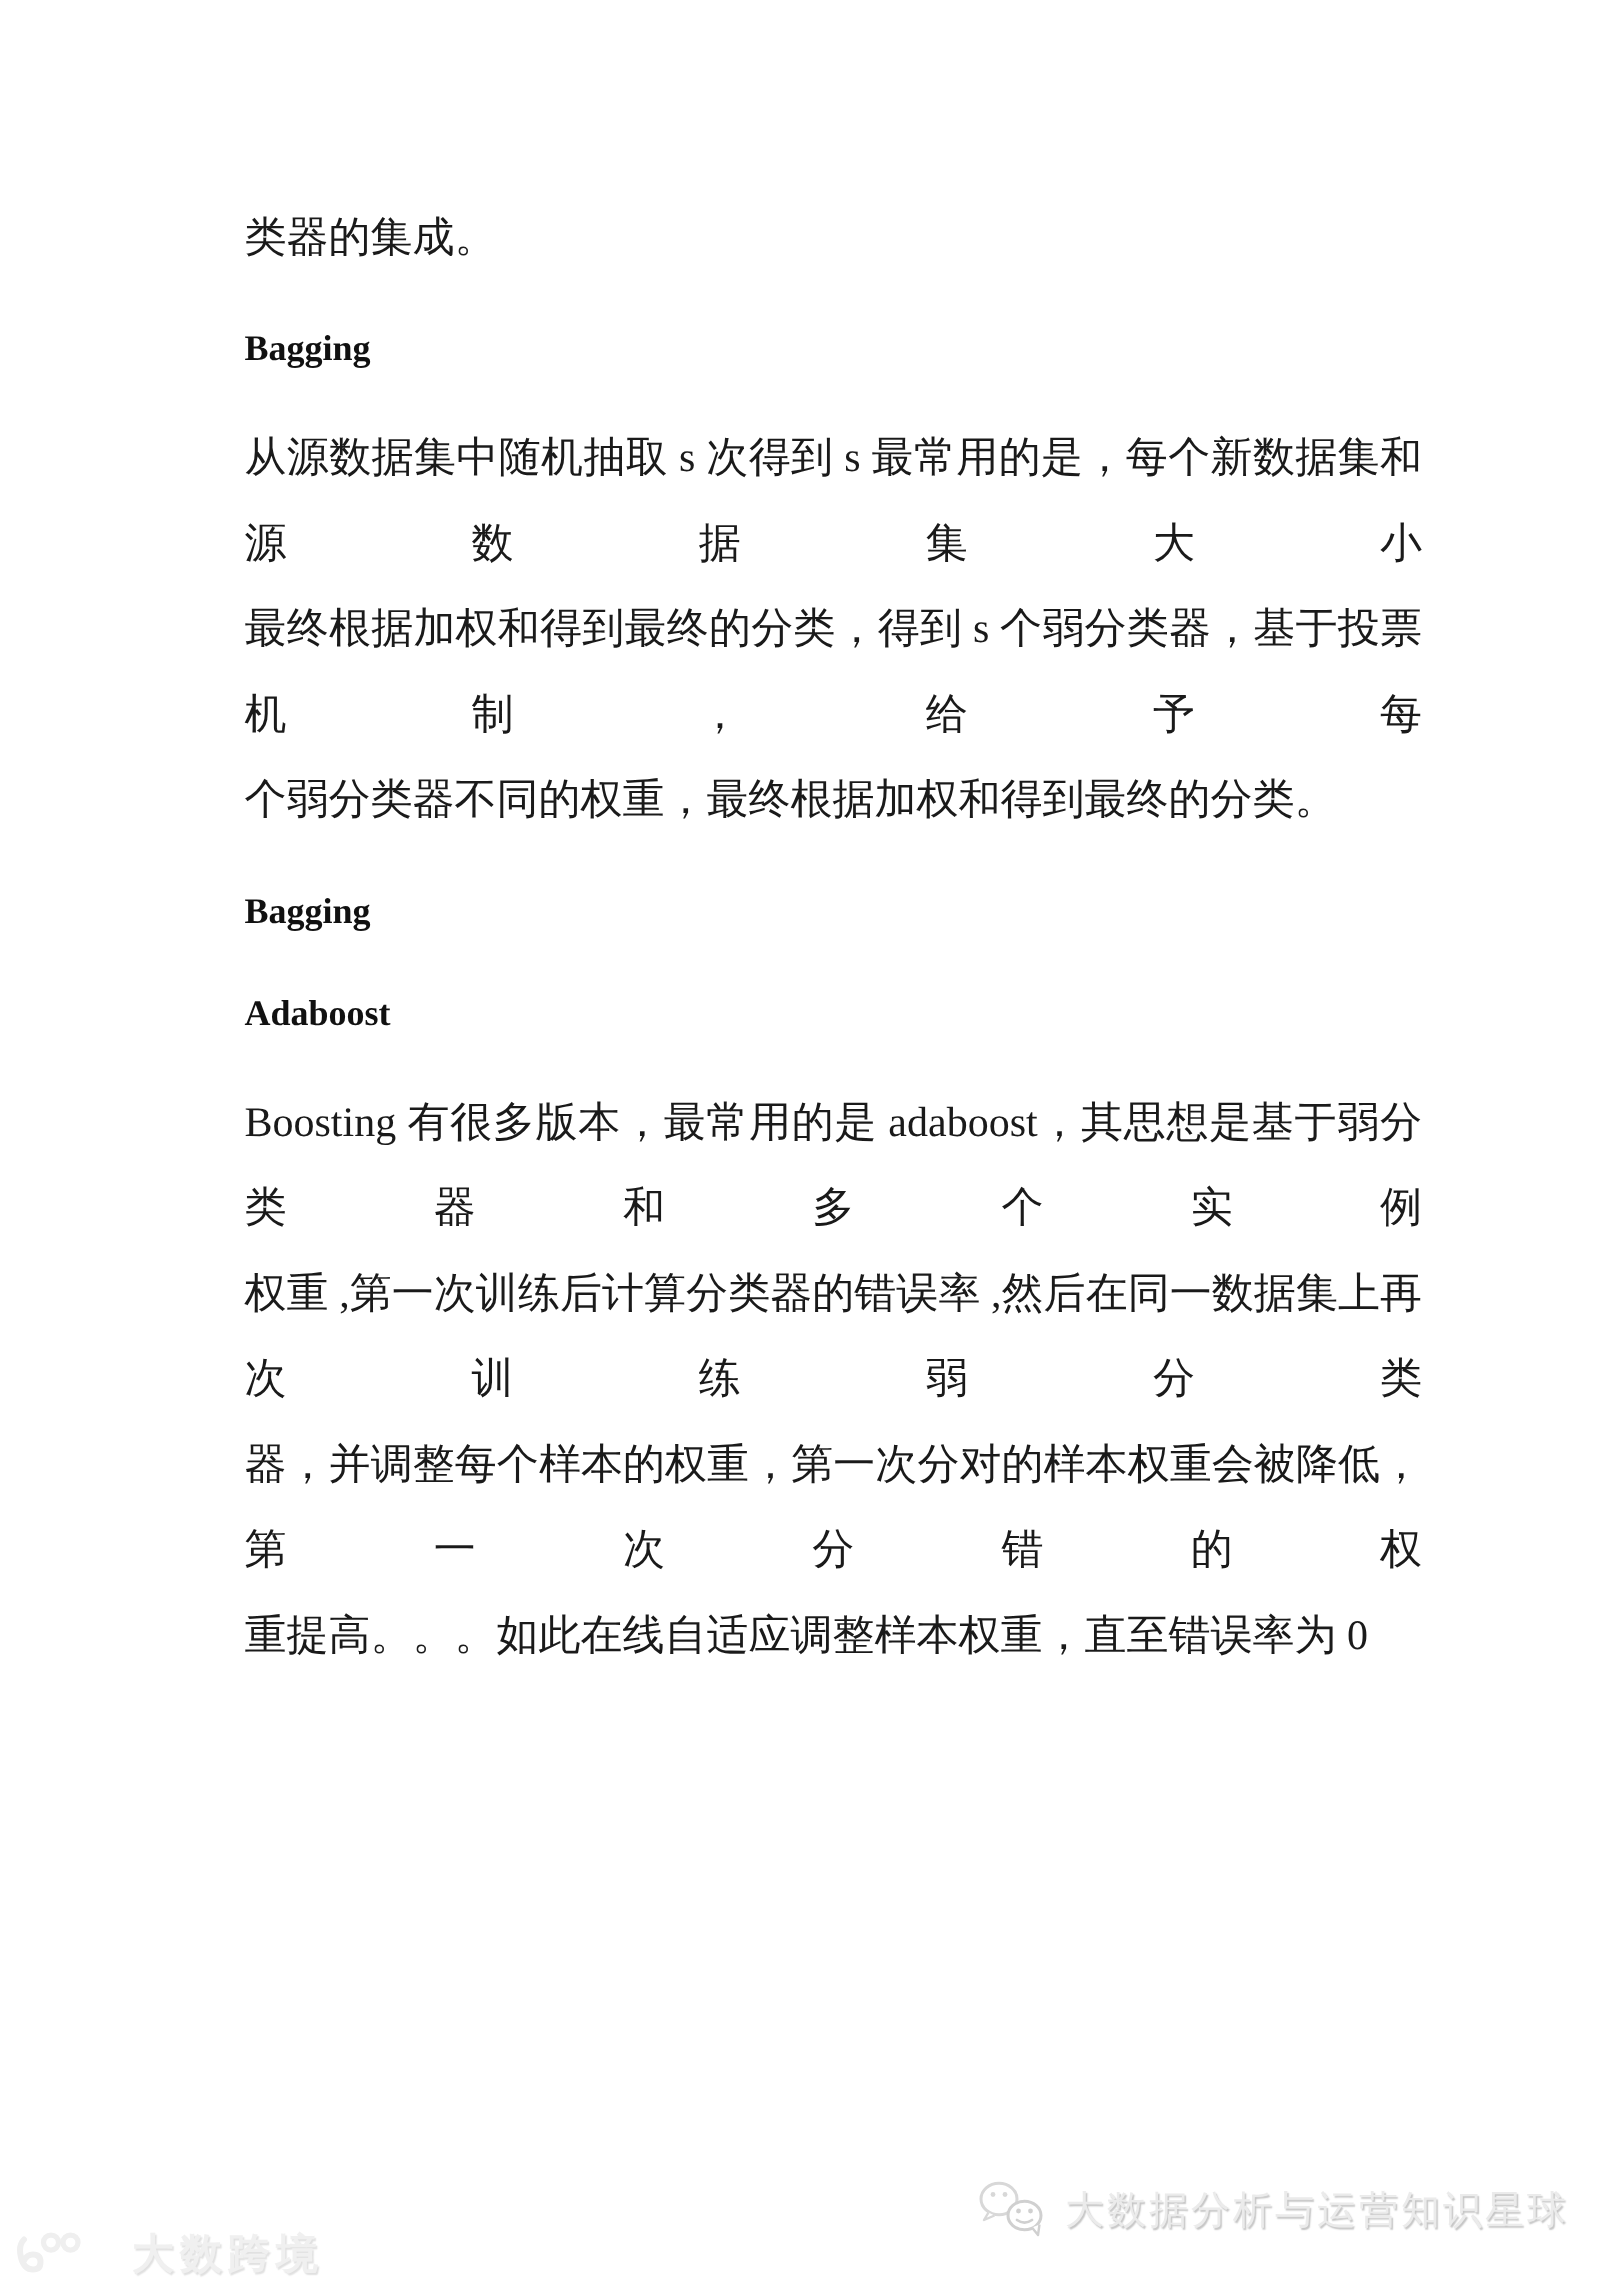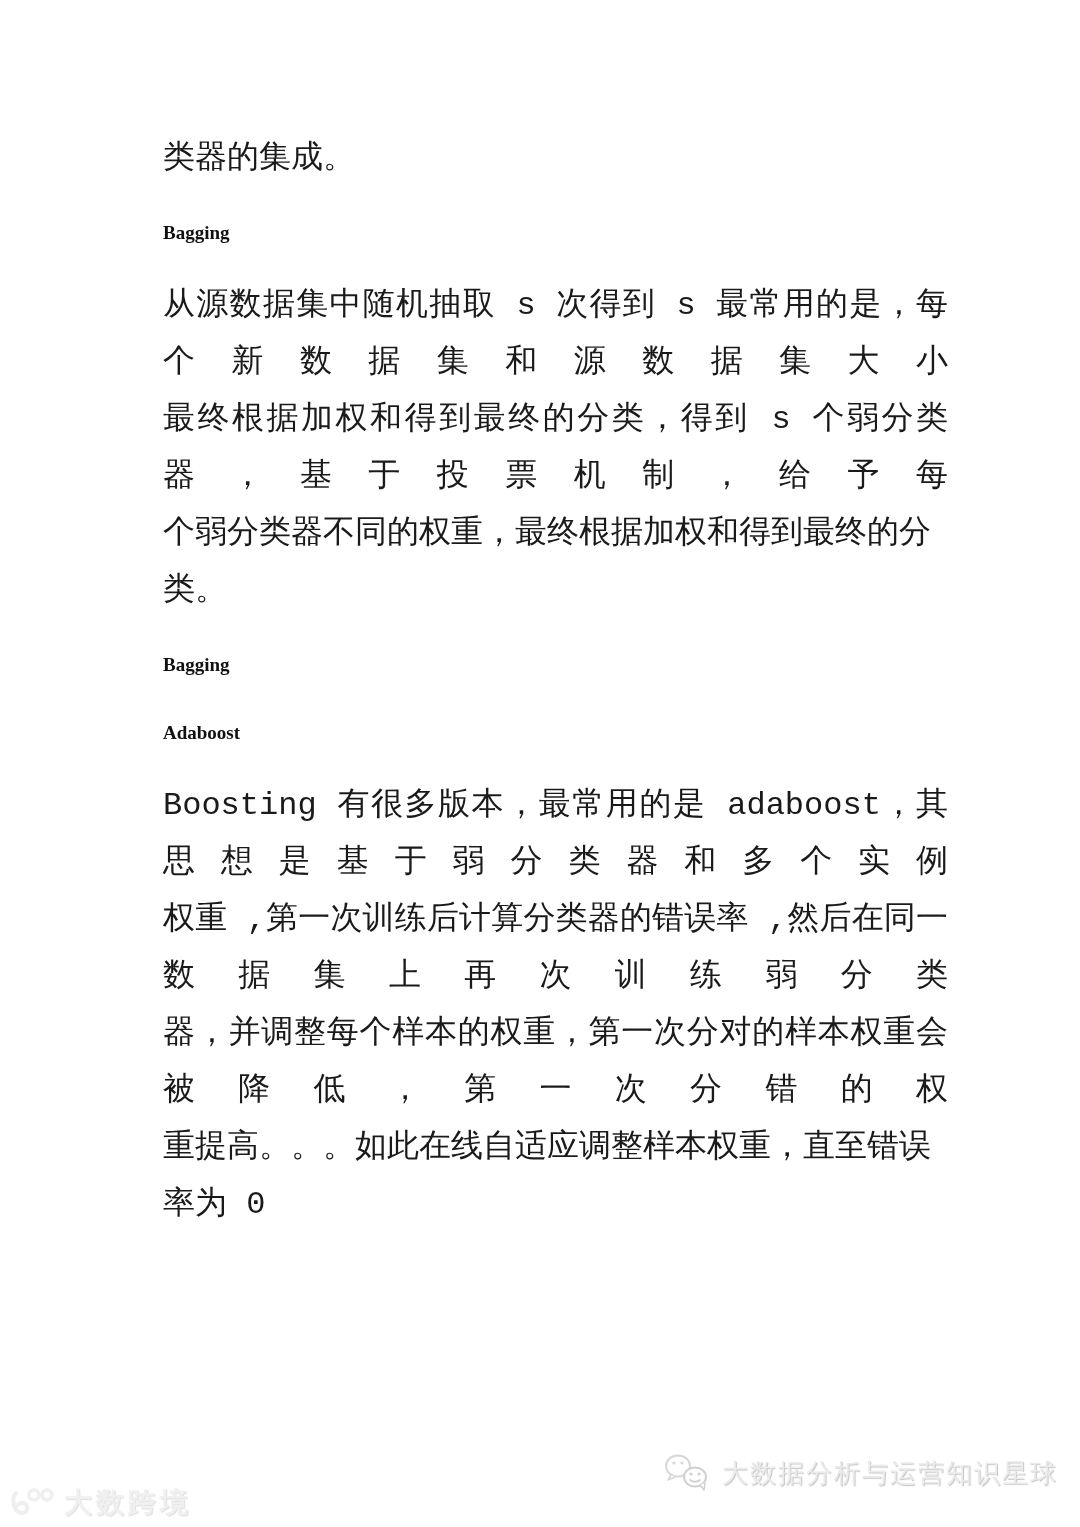--- a/index.html
+++ b/index.html
@@ -8,43 +8,42 @@
     width:1080px;height:1527px;
     background:#ffffff;
     color:#1a1a1a;
     font-family:"Liberation Serif","DejaVu Serif",serif;
     overflow:hidden;
   }
   .content{
     padding:130px 132px 0 163px;
   }
   .line{
-    font-size:32px;
+    font-size:28px;
     line-height:57px;
     color:#1a1a1a;
-    font-family:Liberation Mono, monospace;
   }
   .fill{
     text-align:justify;
     text-align-last:justify;
   }
   .heading{
-    font-size:19px;
+    font-size:24px;
     font-weight:bold;
     line-height:44px;
     margin:24px 0 22px 0;
     color:#111111;
   }
   .para{margin:0;}
 
   
   .wm-right{
     position:absolute;
     top:1452px;
-    right:22px;
+    right:34px;
     display:flex;
     align-items:center;
     gap:10px;
   }
   .wm-right .wm-text{
     font-size:26px;
     letter-spacing:2px;
     color:#ebebeb;
     text-shadow:1px 1px 1px #c4c4c4;
     white-space:nowrap;
@@ -58,20 +57,21 @@
     align-items:center;
     gap:8px;
   }
   .wm-left .wm-text{
     font-size:28px;
     font-weight:bold;
     letter-spacing:4px;
     color:#f0f0f0;
     text-shadow:1px 1px 1px #e0e0e0;
     white-space:nowrap;
+    margin-left:24px;
   }
   .wm-icon svg{display:block;}
 </style>
 </head>
 <body>
 
 <div class="page">
 
   <div class="content">
 

